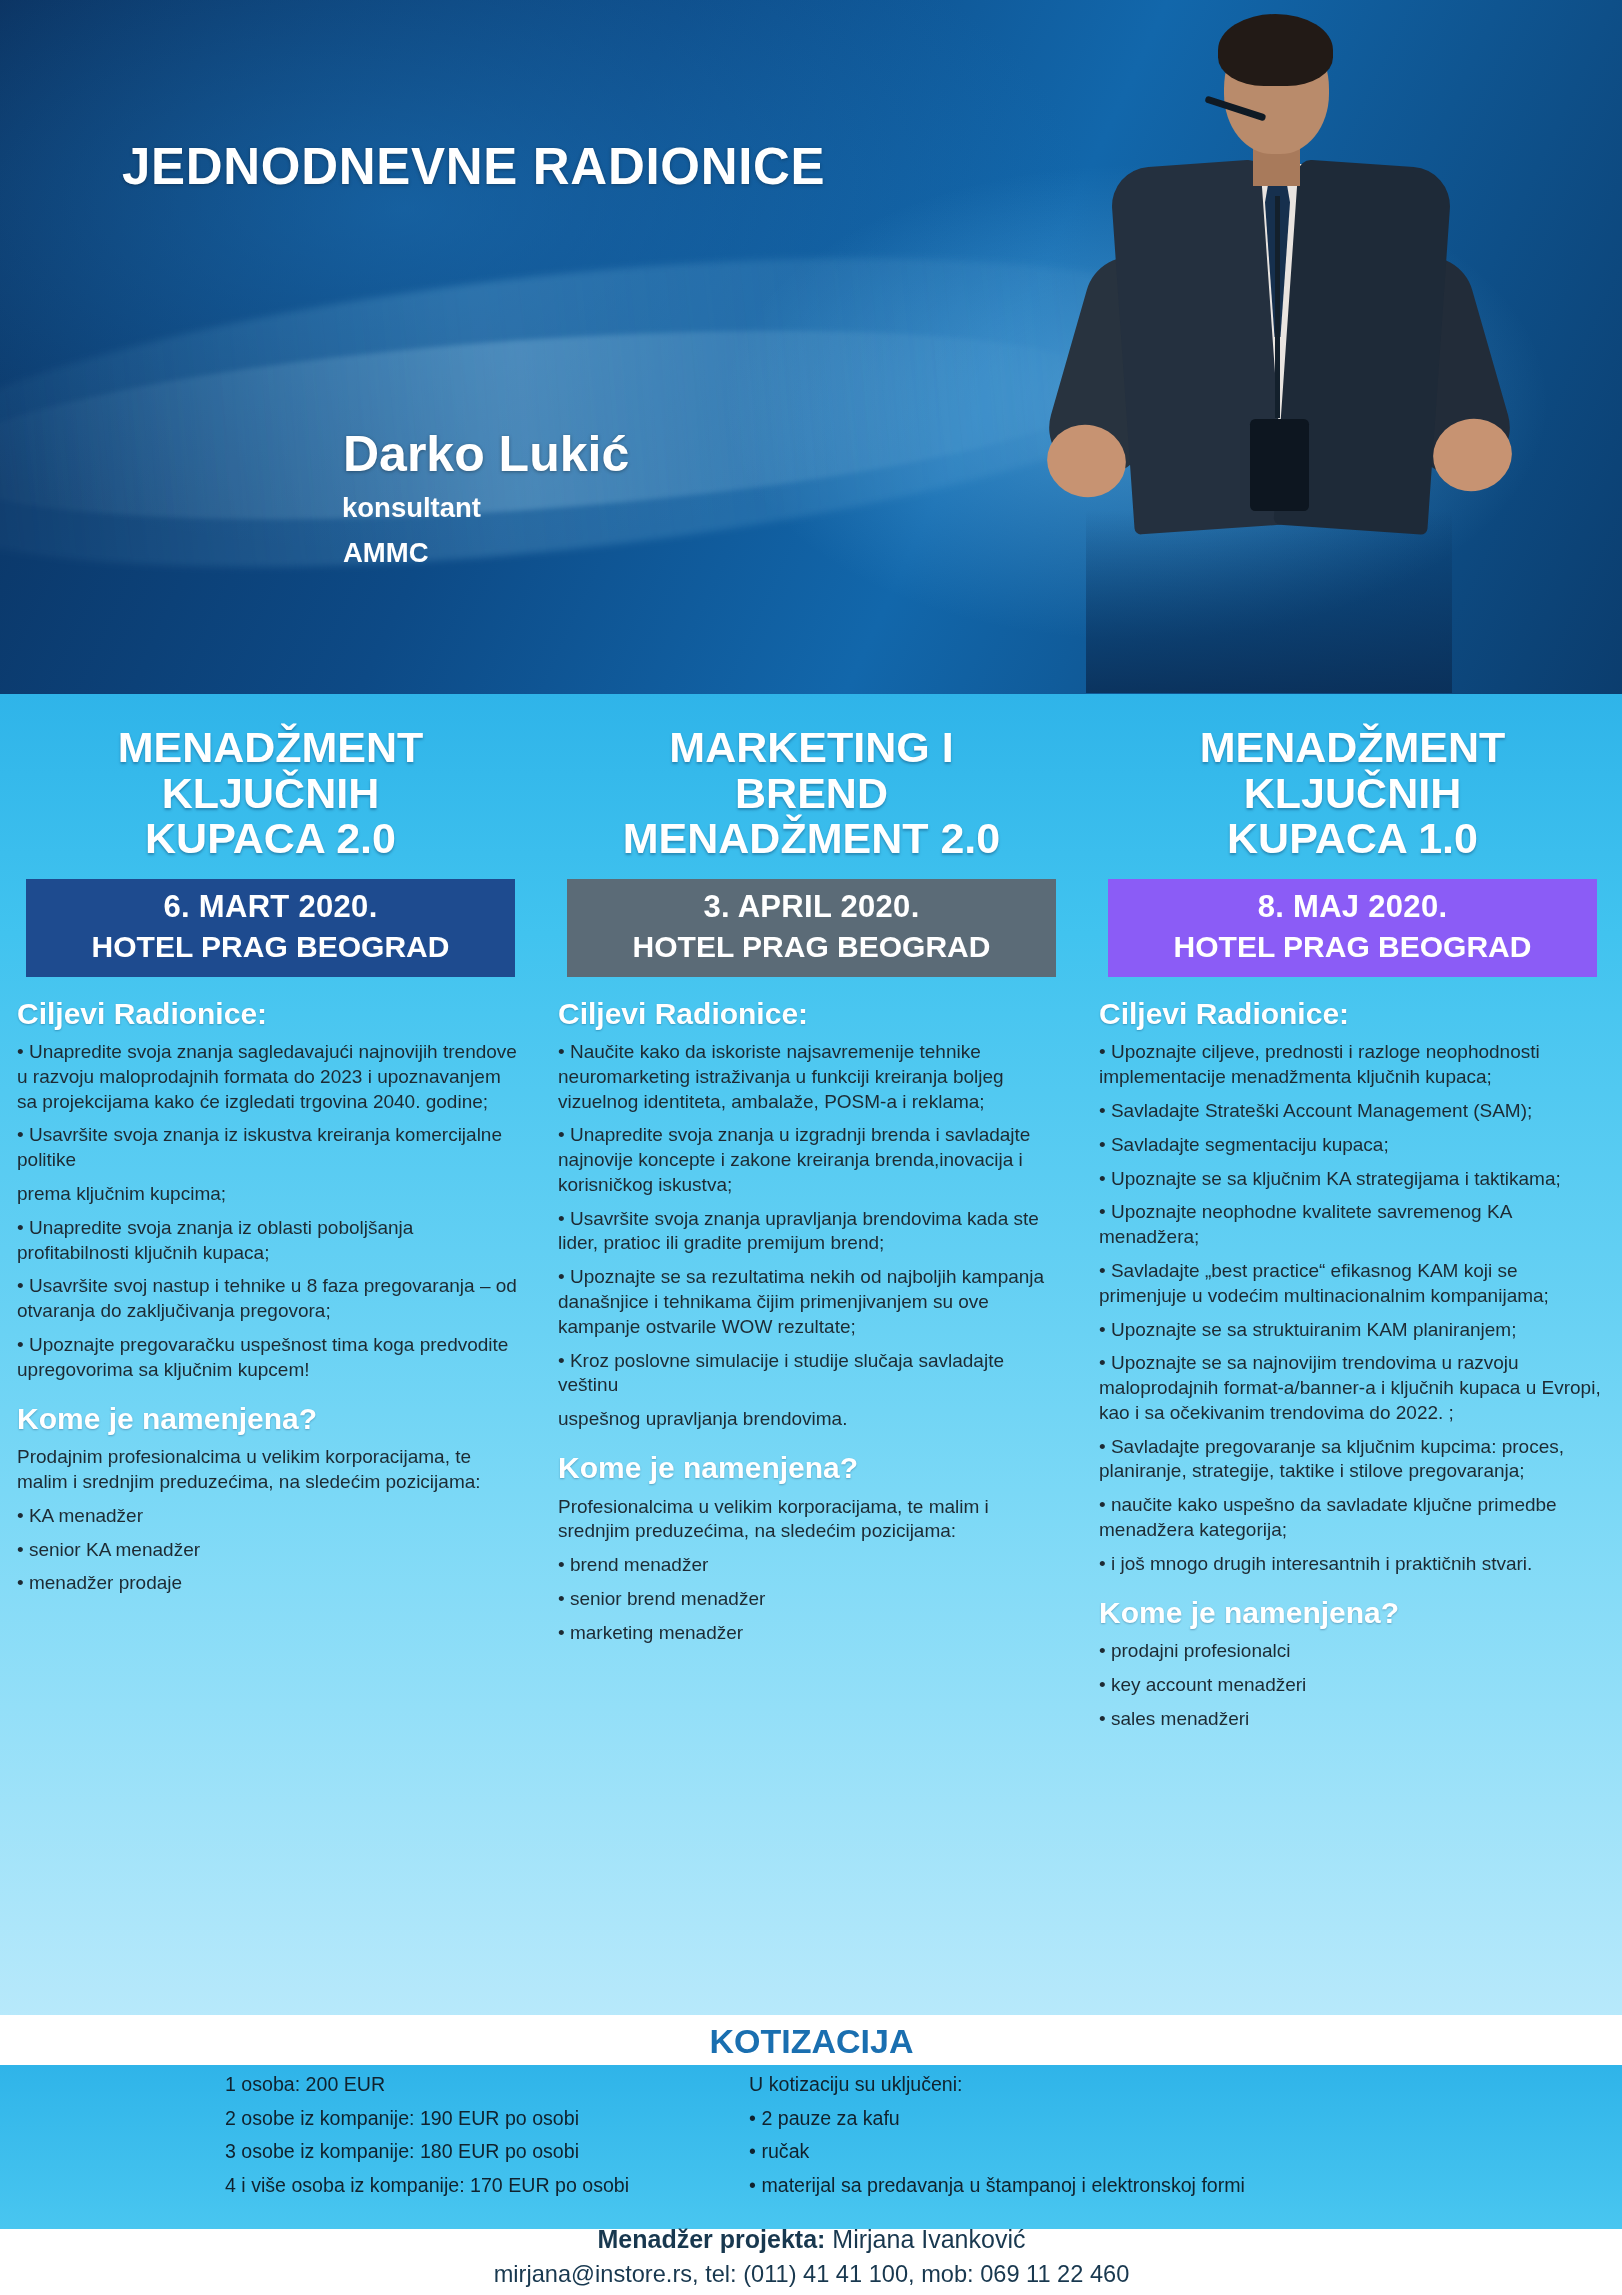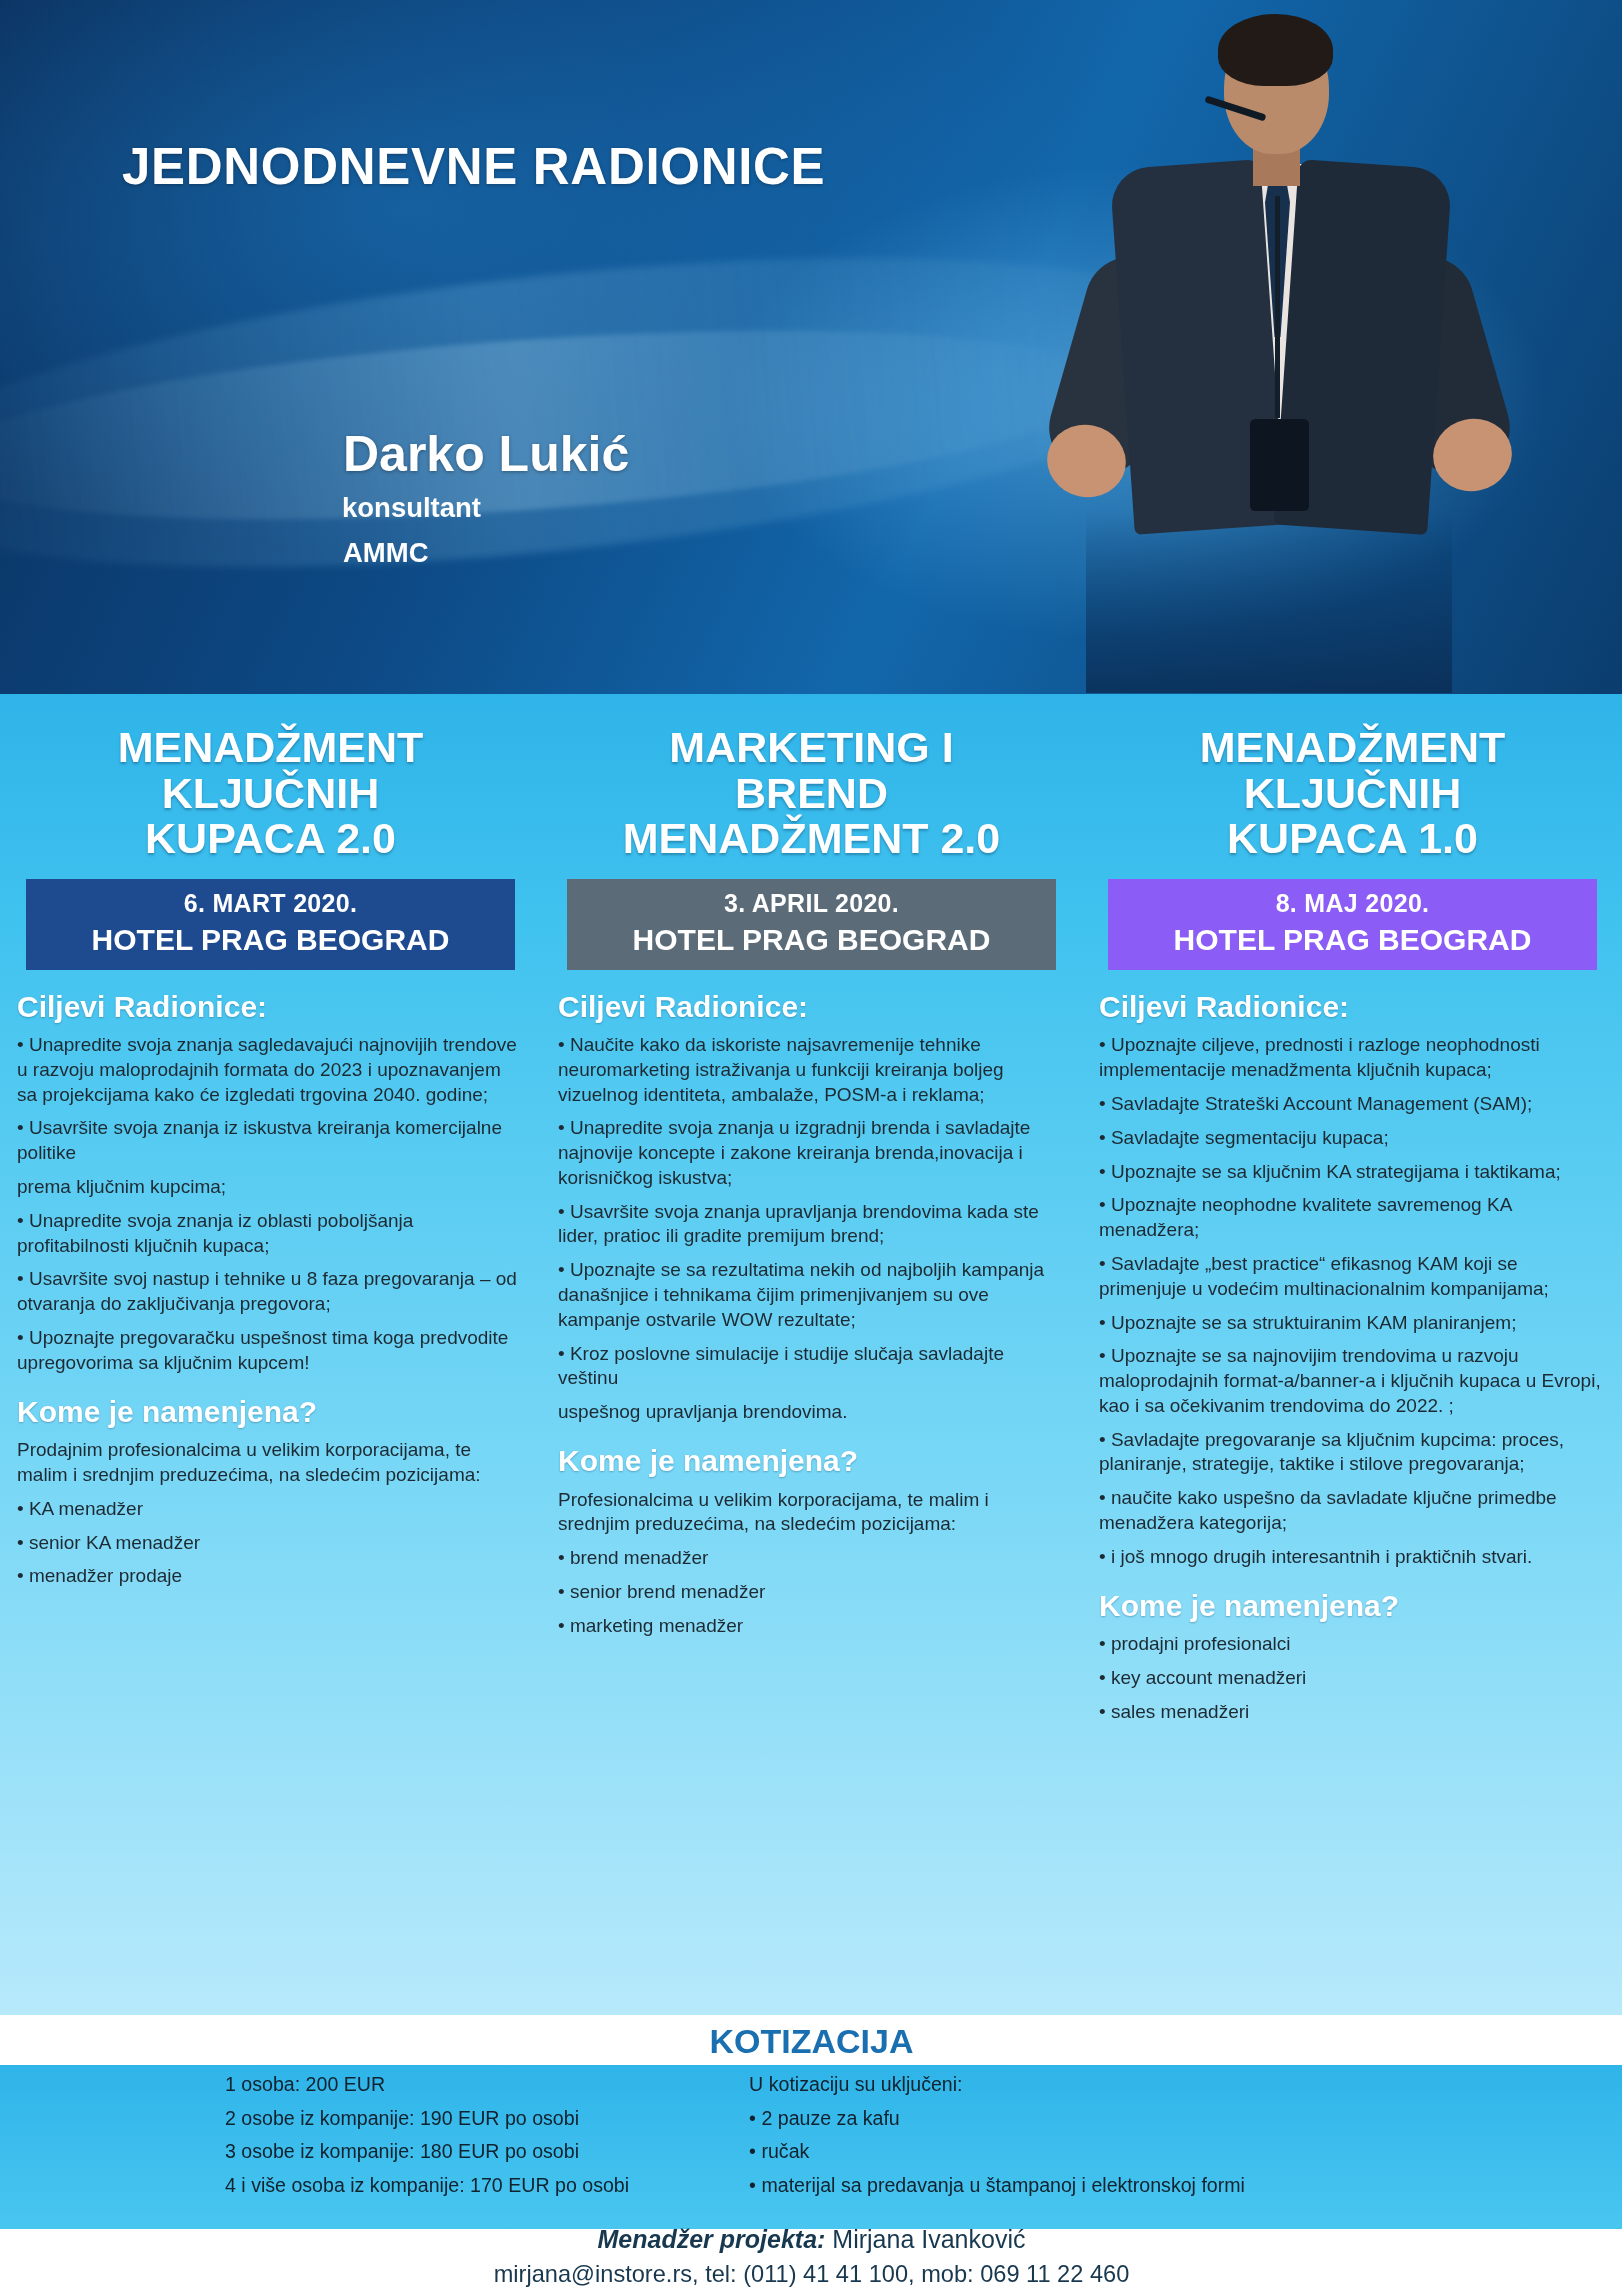--- a/index.html
+++ b/index.html
@@ -83,21 +83,21 @@
     text-shadow:0 2px 2.6px rgba(0,40,80,0.35);
     margin-top:31px;
   }
   .col-title .l1 { display:block; font-size:43px; }
   .col-title .l2 { display:block; font-size:43px; }
   .col-title .l3 { display:block; font-size:43px; }
   .date-box {
     margin:17px 9.2px 0 9.2px; padding:10.5px 5.2px 13px 5.2px; text-align:center;
     color:#ffffff;
   }
-  .date-box .d1 { display:block; font-size:25px; font-weight:bold; letter-spacing:0.3px; }
+  .date-box .d1 { display:block; font-size:31px; font-weight:bold; letter-spacing:0.3px; }
   .date-box .d2 { display:block; font-size:30px; font-weight:bold; margin-top:5.2px; }
   .sect-head {
     color:#ffffff; font-size:30px; font-weight:bold; margin:19.6px 0 9.2px 0;
     text-shadow:0 1.3px 2px rgba(0,40,80,0.30);
   }
   .bullets { margin:0; padding:0; list-style:none; }
   .bullets li {
     color:#1d2a33; font-size:19px; line-height:1.30; margin-bottom:9.2px;
   }
   .bullets li.plain { text-indent:0; }
@@ -114,21 +114,21 @@
     background:linear-gradient(180deg,#2fb4e9 0%, #49c6f0 100%);
   }
   .kot-cols { position:absolute; left:0; top:2073px; width:1334px; display:flex;padding-left:16px; }
   .kot-left { width:628px; margin-left:209px; }
   .kot-right { width:720px; }
   .kot-cols p { margin:0 0 10.5px 0; font-size:19.6px; color:#10222e; }
   .footer {
     position:absolute; left:0; top:2225px; width:1623px; text-align:center;
   }
   .footer .f1 { font-size:25px; color:#18384f; }
-  .footer .f1 b { font-weight:bold;font-style:italic; }
+  .footer .f1 b { font-weight:bold; }
   .footer .f2 { font-size:23.6px; color:#18384f; margin-top:6.5px; }
   .white-gap { position:absolute; left:0; top:2015px; width:1623px; height:7.9px; background:#ffffff; }
 </style>
 </head>
 <body>
 
 <div class="poster">
 
   <div class="hero">
     <div class="swoosh"></div>

